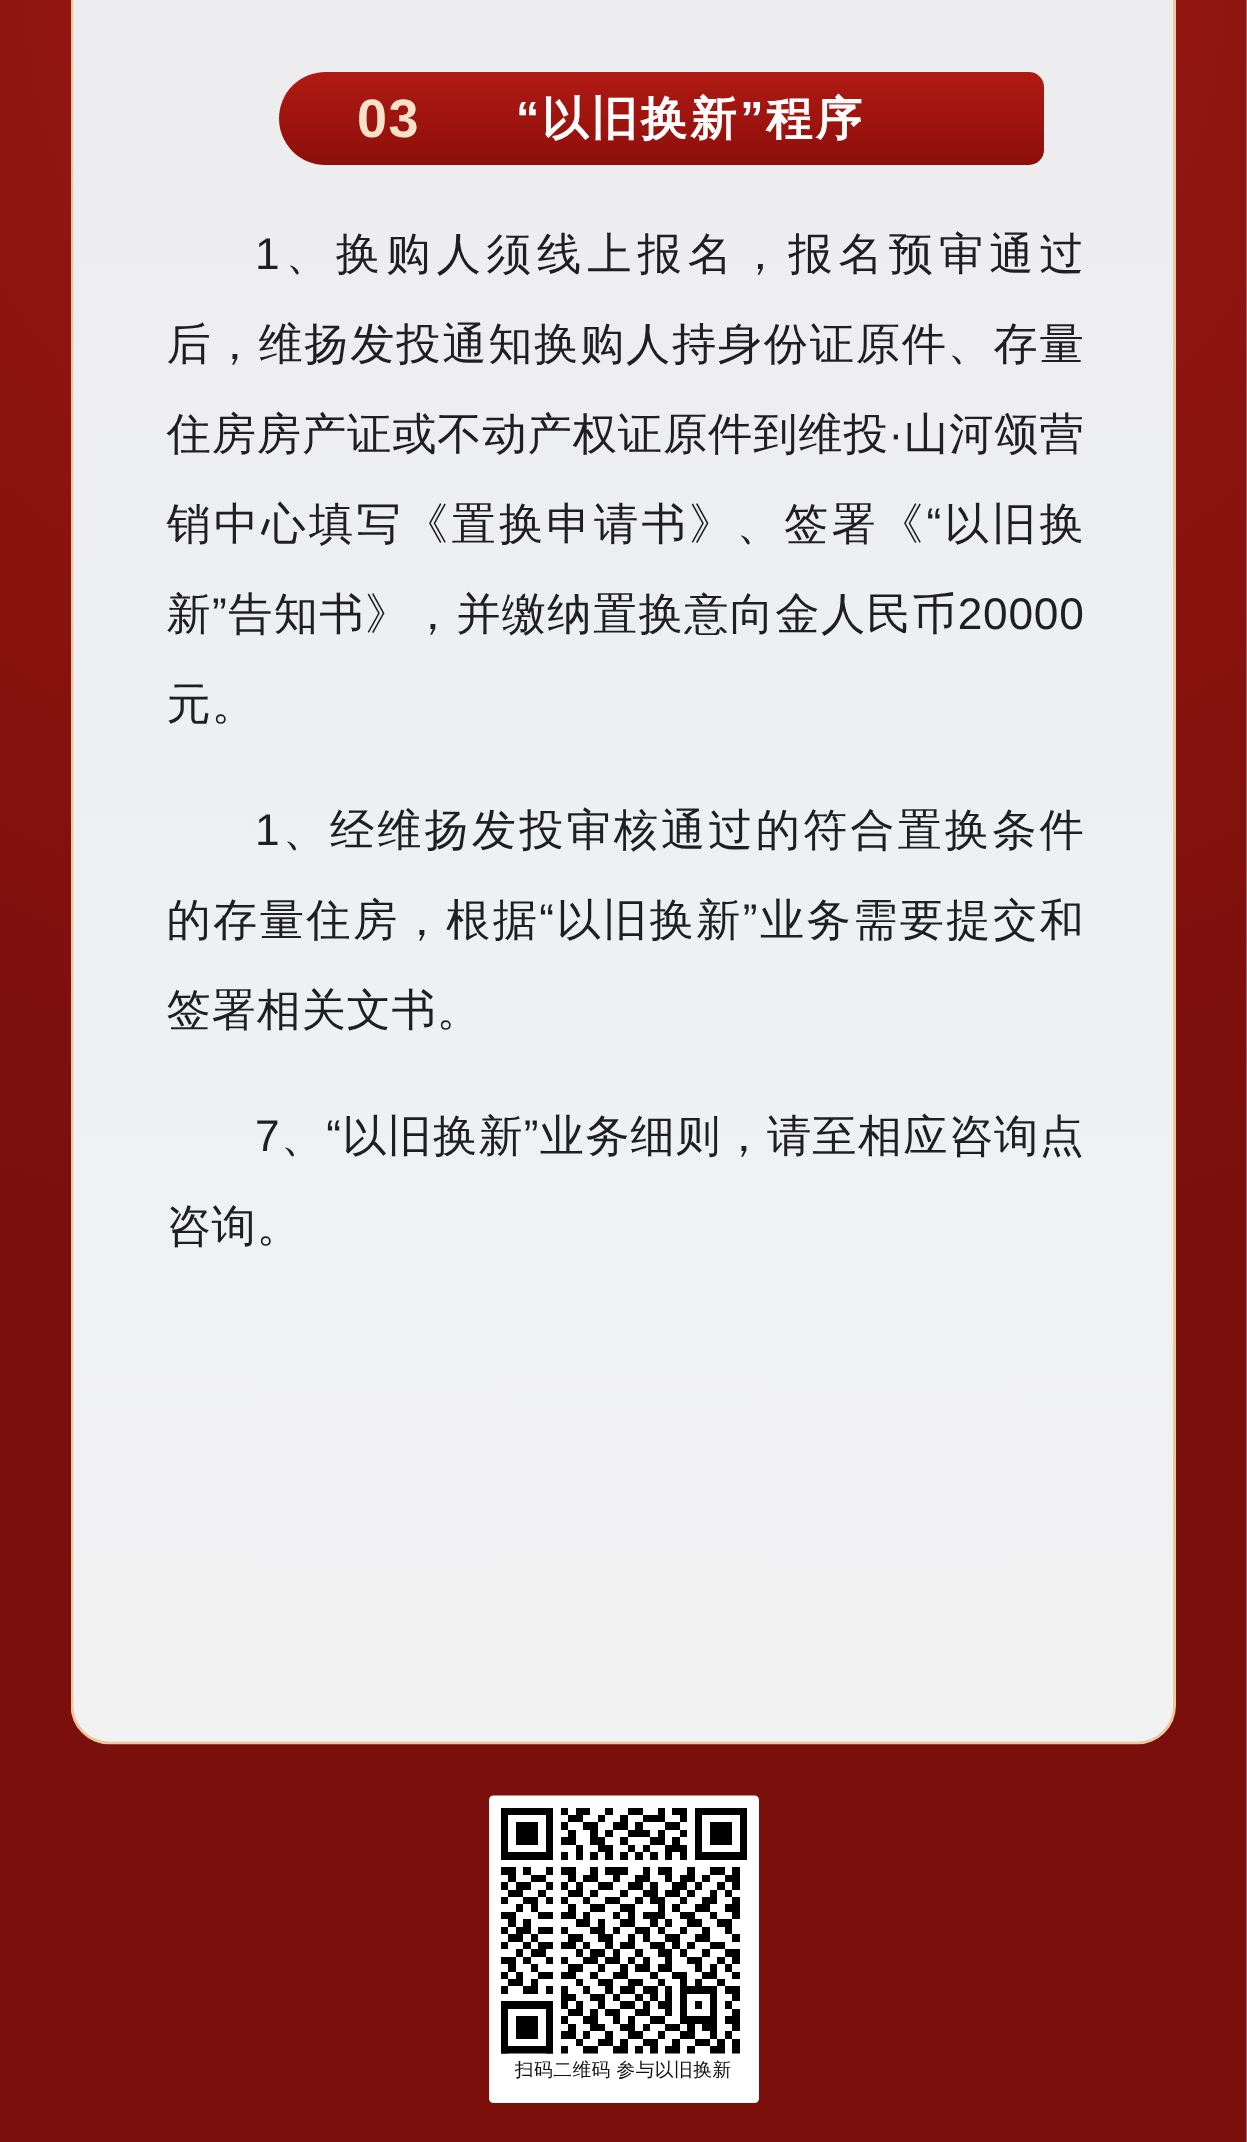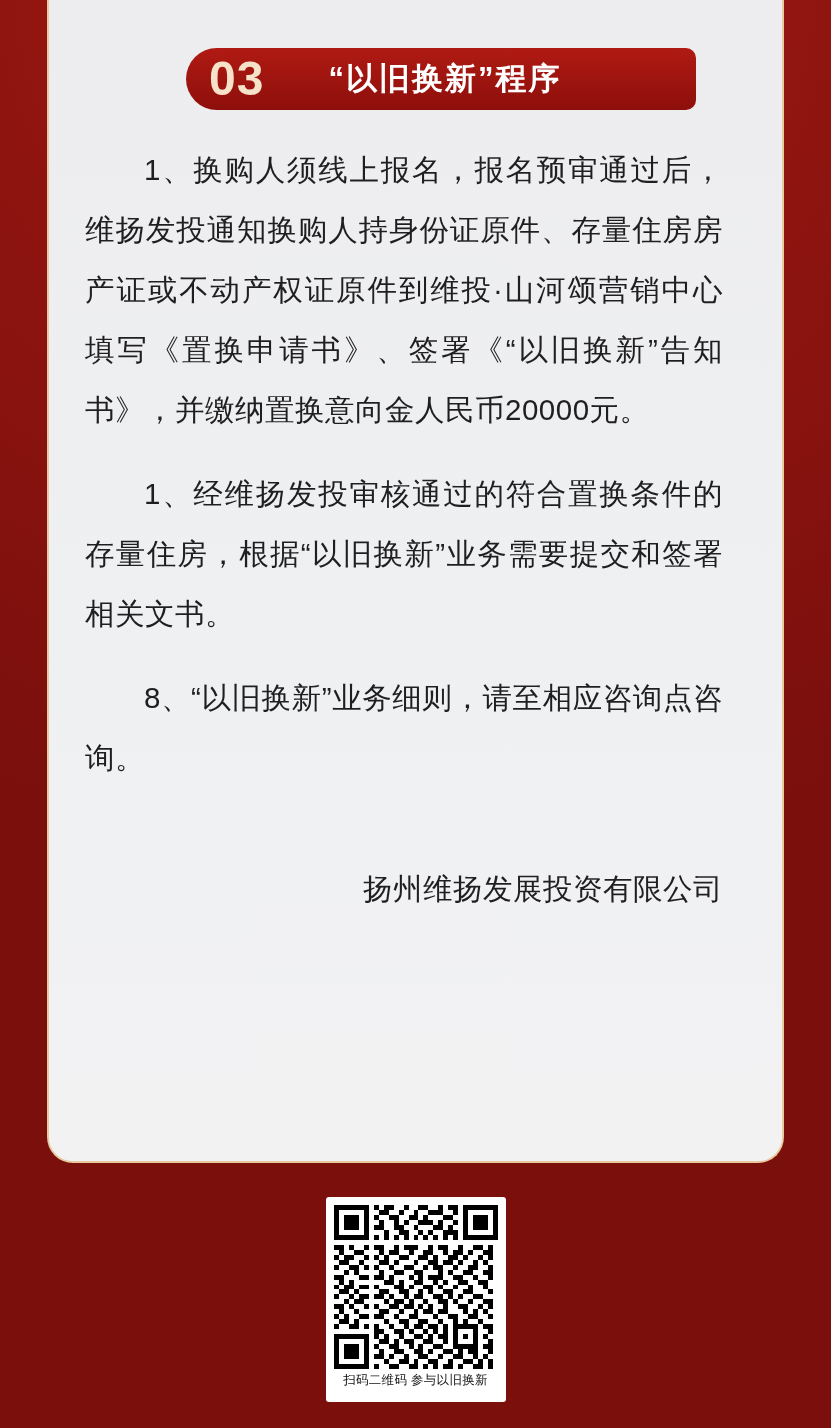--- a/index.html
+++ b/index.html
@@ -44,42 +44,42 @@
     top: 48px;
     width: 510px;
     height: 62px;
     background: linear-gradient(180deg, #b01a13 0%, #8d0f0b 100%);
     border-radius: 31px 10px 10px 31px;
     display: flex;
     align-items: center;
   }
   .banner .num {
     color: #f6e2c8;
-    font-size: 48px;
+    font-size: 36px;
     font-weight: bold;
     letter-spacing: 1px;
-    margin-left: 23px;
+    margin-left: 52px;
     font-family: "Liberation Sans", sans-serif;
     line-height: 1;
   }
   .banner .title {
     color: #ffffff;
     font-size: 31px;
     font-weight: bold;
     margin-left: 64px;
     letter-spacing: 2px;
     white-space: nowrap;
   }
   
   .content {
     position: absolute;
     left: 0;
     top: 140px;
     width: 737px;
-    padding: 0 63px 0 36px;
+    padding: 0 63px 0 62px;
   }
   .para {
     color: #1f1f21;
     font-size: 29.5px;
     line-height: 60px;
     text-align: justify;
     text-indent: 59px;
     margin-bottom: 24px;
     letter-spacing: 0.5px;
   }
@@ -129,24 +129,23 @@
     <div class="card-inner">
 
       <div class="banner">
         <span class="num">03</span>
         <span class="title">“以旧换新”程序</span>
       </div>
 
       <div class="content">
         <p class="para">1、换购人须线上报名，报名预审通过后，维扬发投通知换购人持身份证原件、存量住房房产证或不动产权证原件到维投·山河颂营销中心填写《置换申请书》、签署《“以旧换新”告知书》，并缴纳置换意向金人民币20000元。</p>
         <p class="para">1、经维扬发投审核通过的符合置换条件的存量住房，根据“以旧换新”业务需要提交和签署相关文书。</p>
-        <p class="para">8、“以旧换新”业务细则，请至相应咨询点咨询。</p>
+        <p class="para">7、“以旧换新”业务细则，请至相应咨询点咨询。</p>
 
         <div class="sign">
-          <div>扬州维扬发展投资有限公司</div>
         </div>
       </div>
 
     </div>
   </div>
 
   <div class="qr-wrap">
     <svg class="qr-code" viewBox="0 0 33 33" shape-rendering="crispEdges">
       <rect width="33" height="33" fill="#ffffff"></rect>
       <g fill="#000000">

